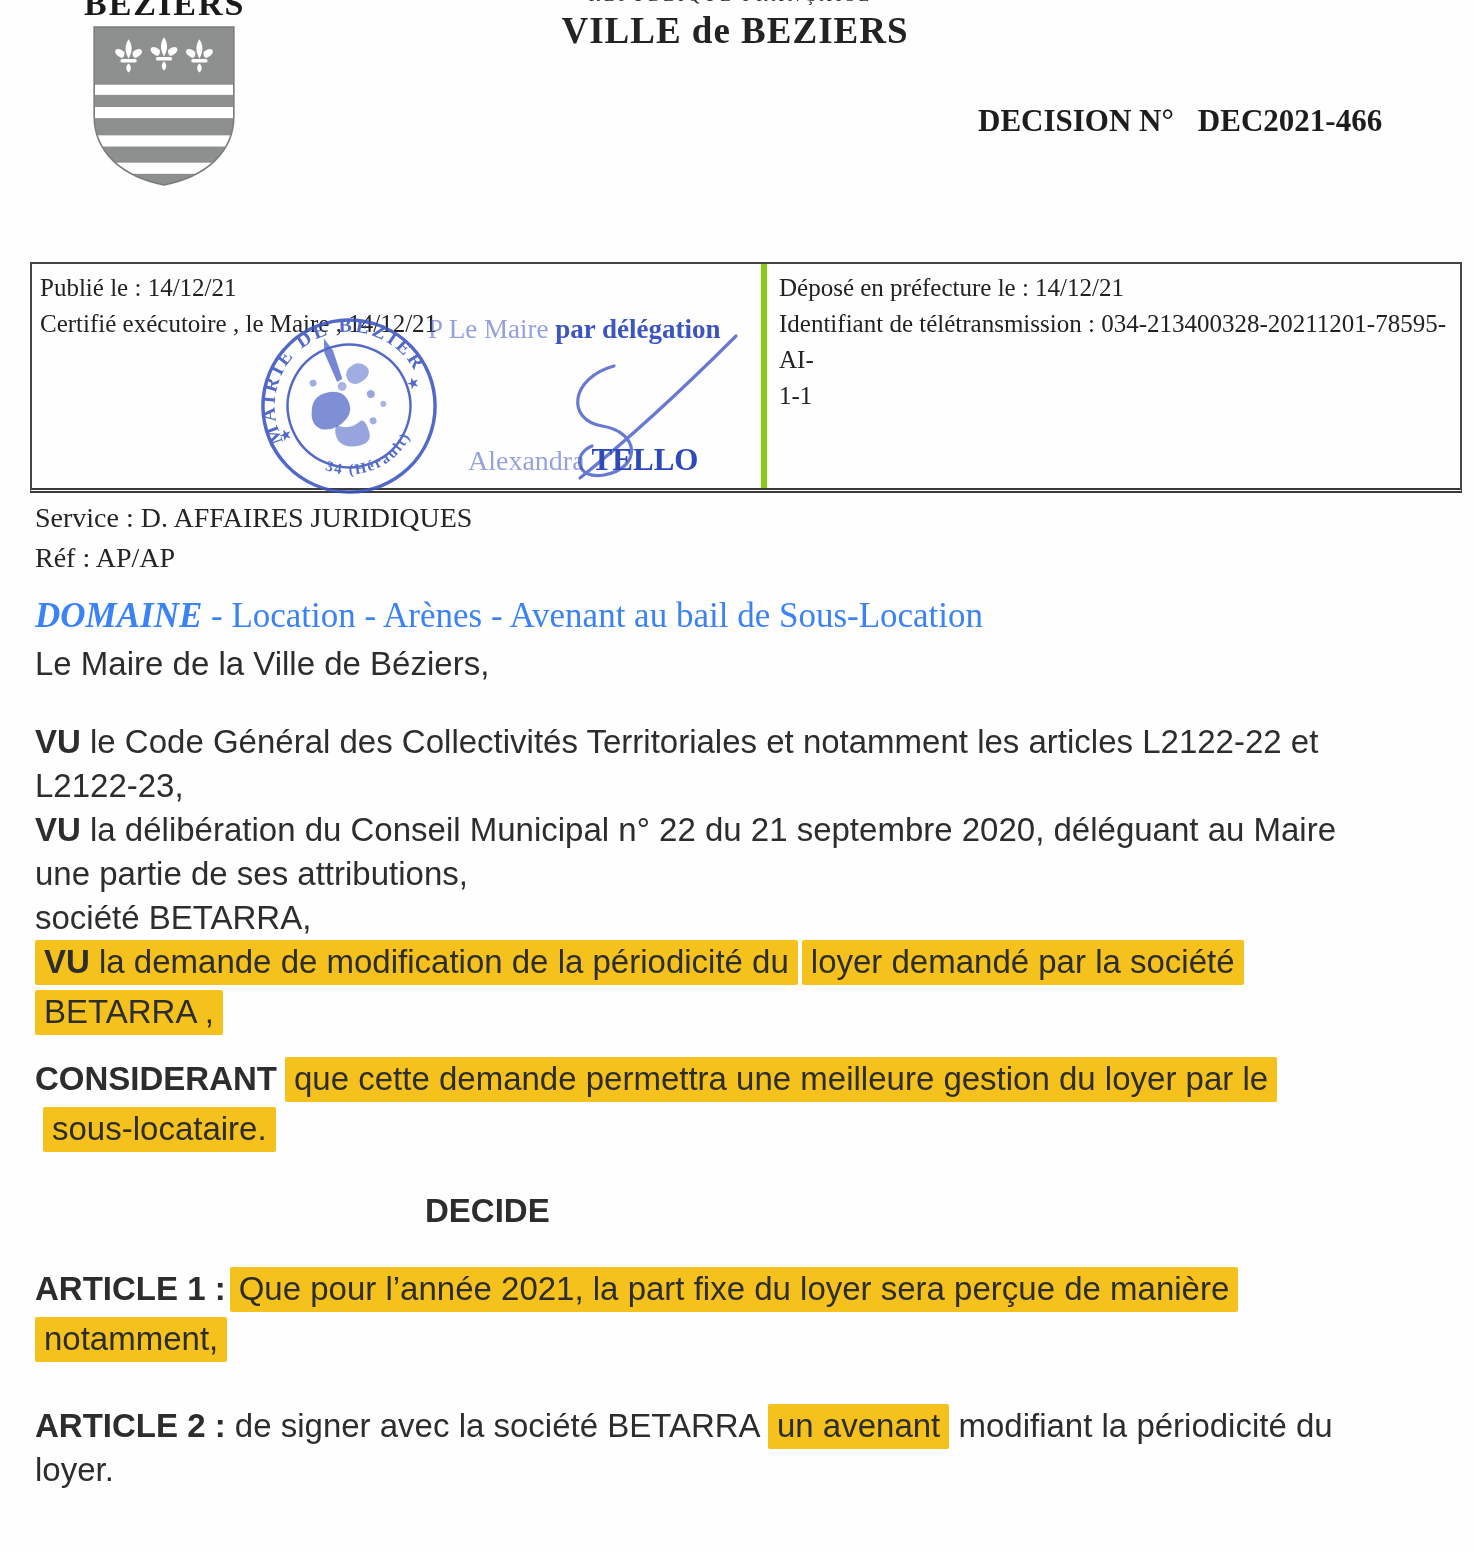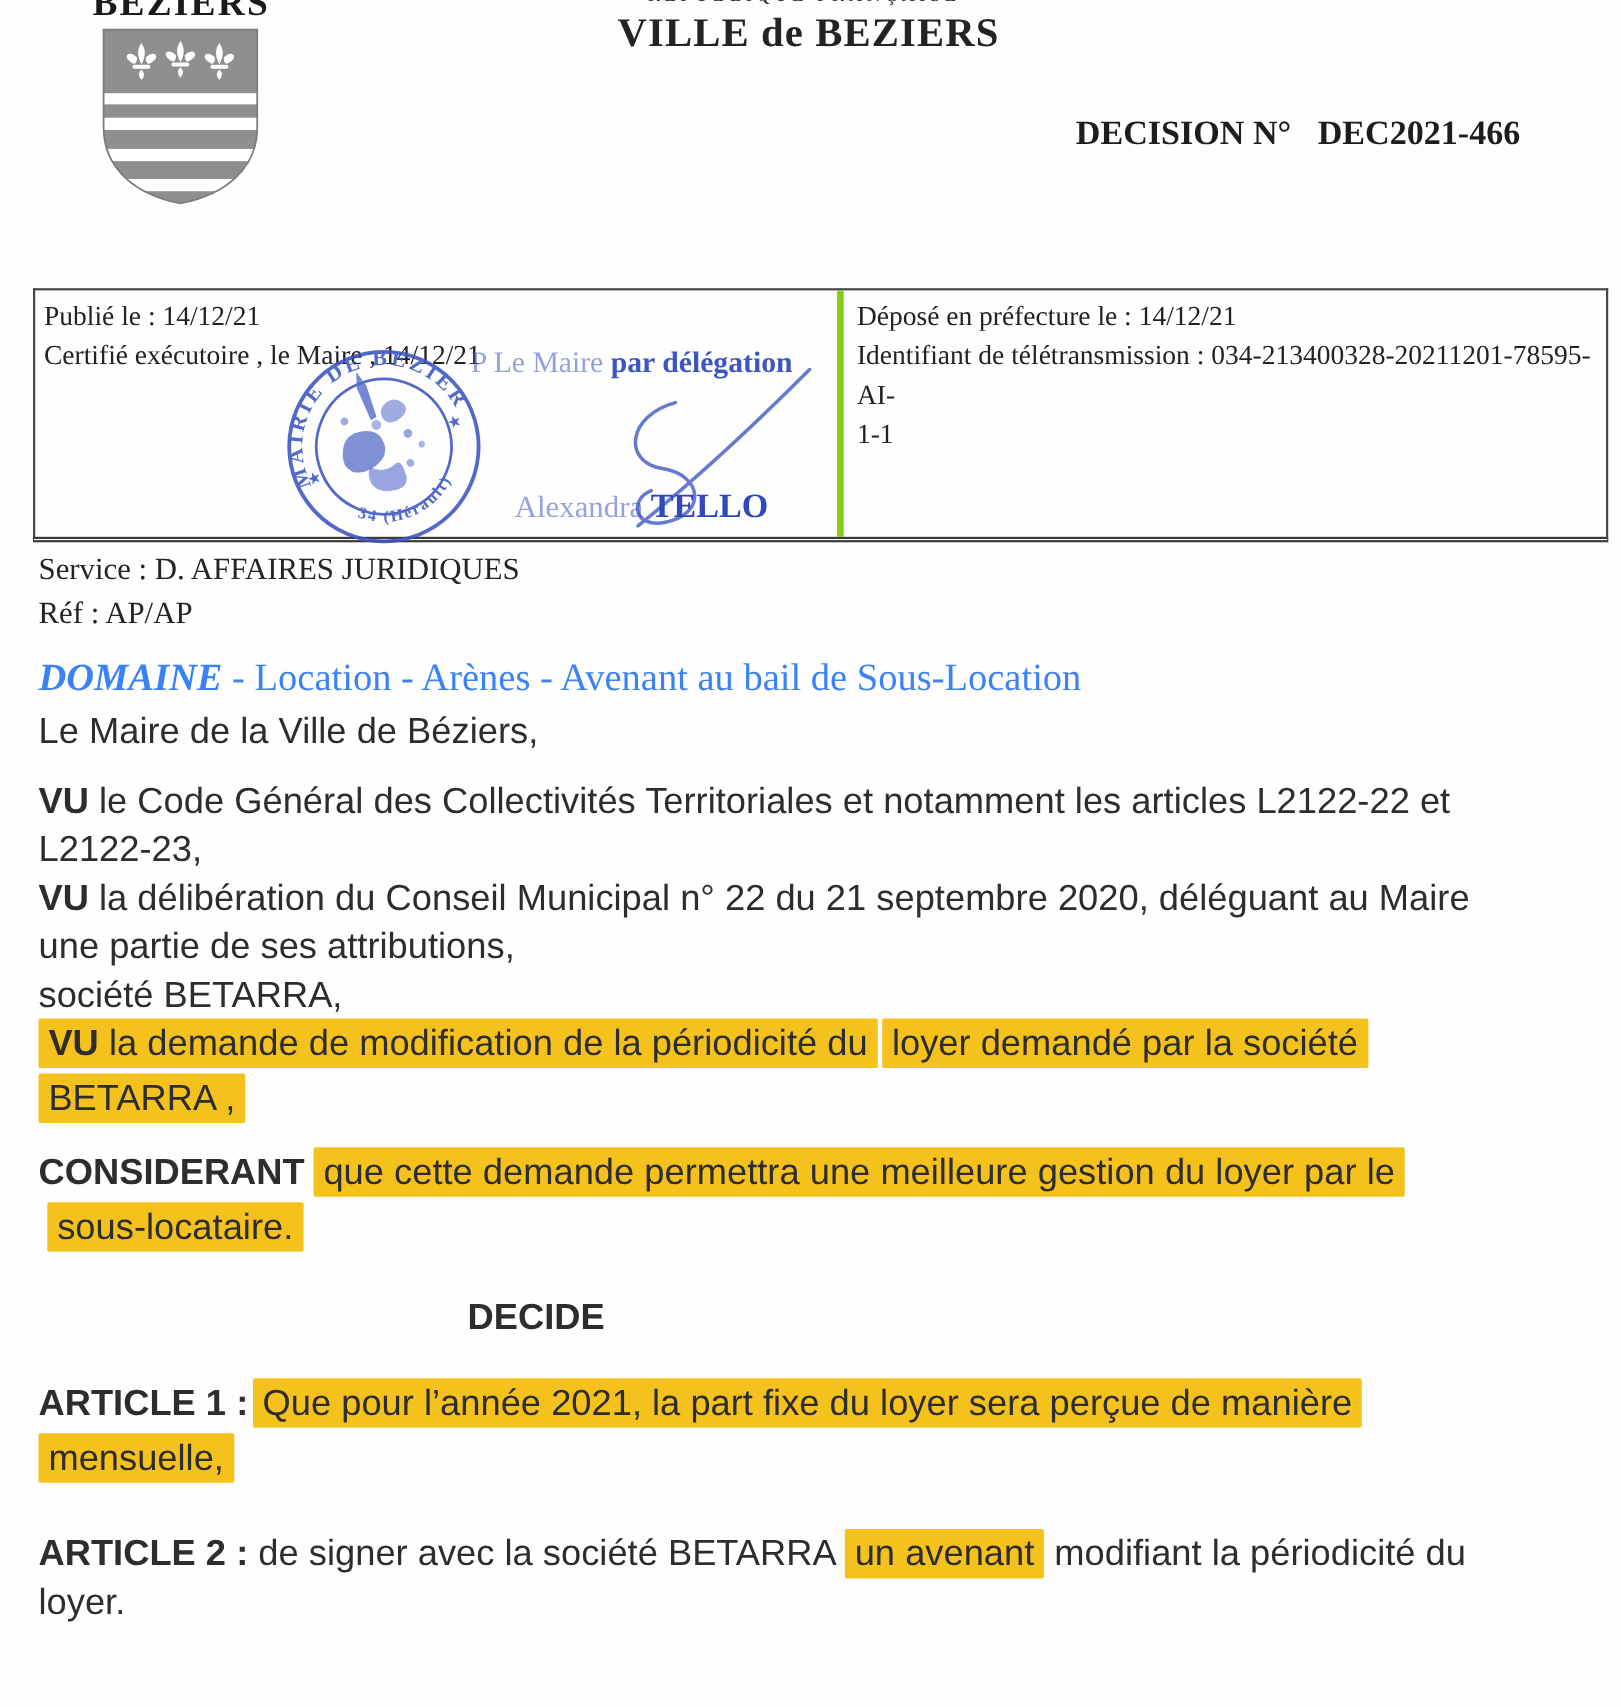--- a/index.html
+++ b/index.html
@@ -42,21 +42,21 @@
   .signer .faint { opacity:.5; }
   .signer .strong { font-weight:bold; font-size:31px; }
   
   .meta { position:absolute; left:35px; top:498px; font-family:"Liberation Serif", serif;
     font-size:28px; color:#242424; line-height:40px; }
   
   .content { position:absolute; left:35px; top:594px; width:1405px; font-size:33px; line-height:44px; }
   .domaine { font-family:"Liberation Serif", serif; font-size:35px; color:#3b82f6; }
   .domaine .dom { font-weight:bold; font-style:italic; }
   .salutation { margin-top:4px; }
-  .vu-block { margin-top:20px; }
+  .vu-block { margin-top:34px; }
   .b { font-weight:bold; }
   .line { display:block; }
   .hl { background:#f5c11d; border-radius:2px; padding:3px 9px 5px; }
   .hl.gap { margin-left:4px; }
   .considerant { margin-top:23px; }
   .considerant .hl { margin-left:8px; }
   .decide { margin-top:38px; margin-left:390px; font-weight:bold; }
   .article1 { margin-top:34px; }
   .article2 { margin-top:43px; }
 </style>
@@ -197,21 +197,21 @@
 
     <p class="considerant">
       <span class="line"><span class="b">CONSIDERANT</span><span class="hl">que cette demande permettra une meilleure gestion du loyer par le</span></span>
       <span class="line" style="margin-top:6px;"><span class="hl">sous-locataire.</span></span>
     </p>
 
     <p class="decide">DECIDE</p>
 
     <p class="article1">
       <span class="line"><span class="b">ARTICLE 1 :</span><span class="hl gap">Que pour l’année 2021, la part fixe du loyer sera perçue de manière</span></span>
-      <span class="line" style="margin-top:6px;"><span class="hl">mensuelle,</span></span>
+      <span class="line" style="margin-top:6px;"><span class="hl">notamment,</span></span>
     </p>
 
     <p class="article2">
       <span class="line"><span class="b">ARTICLE 2 :</span><span> de signer avec la société BETARRA </span><span class="hl">un avenant</span><span> modifiant la périodicité du</span></span>
       <span class="line">loyer.</span>
     </p>
 
   </div>
 </div>
 

